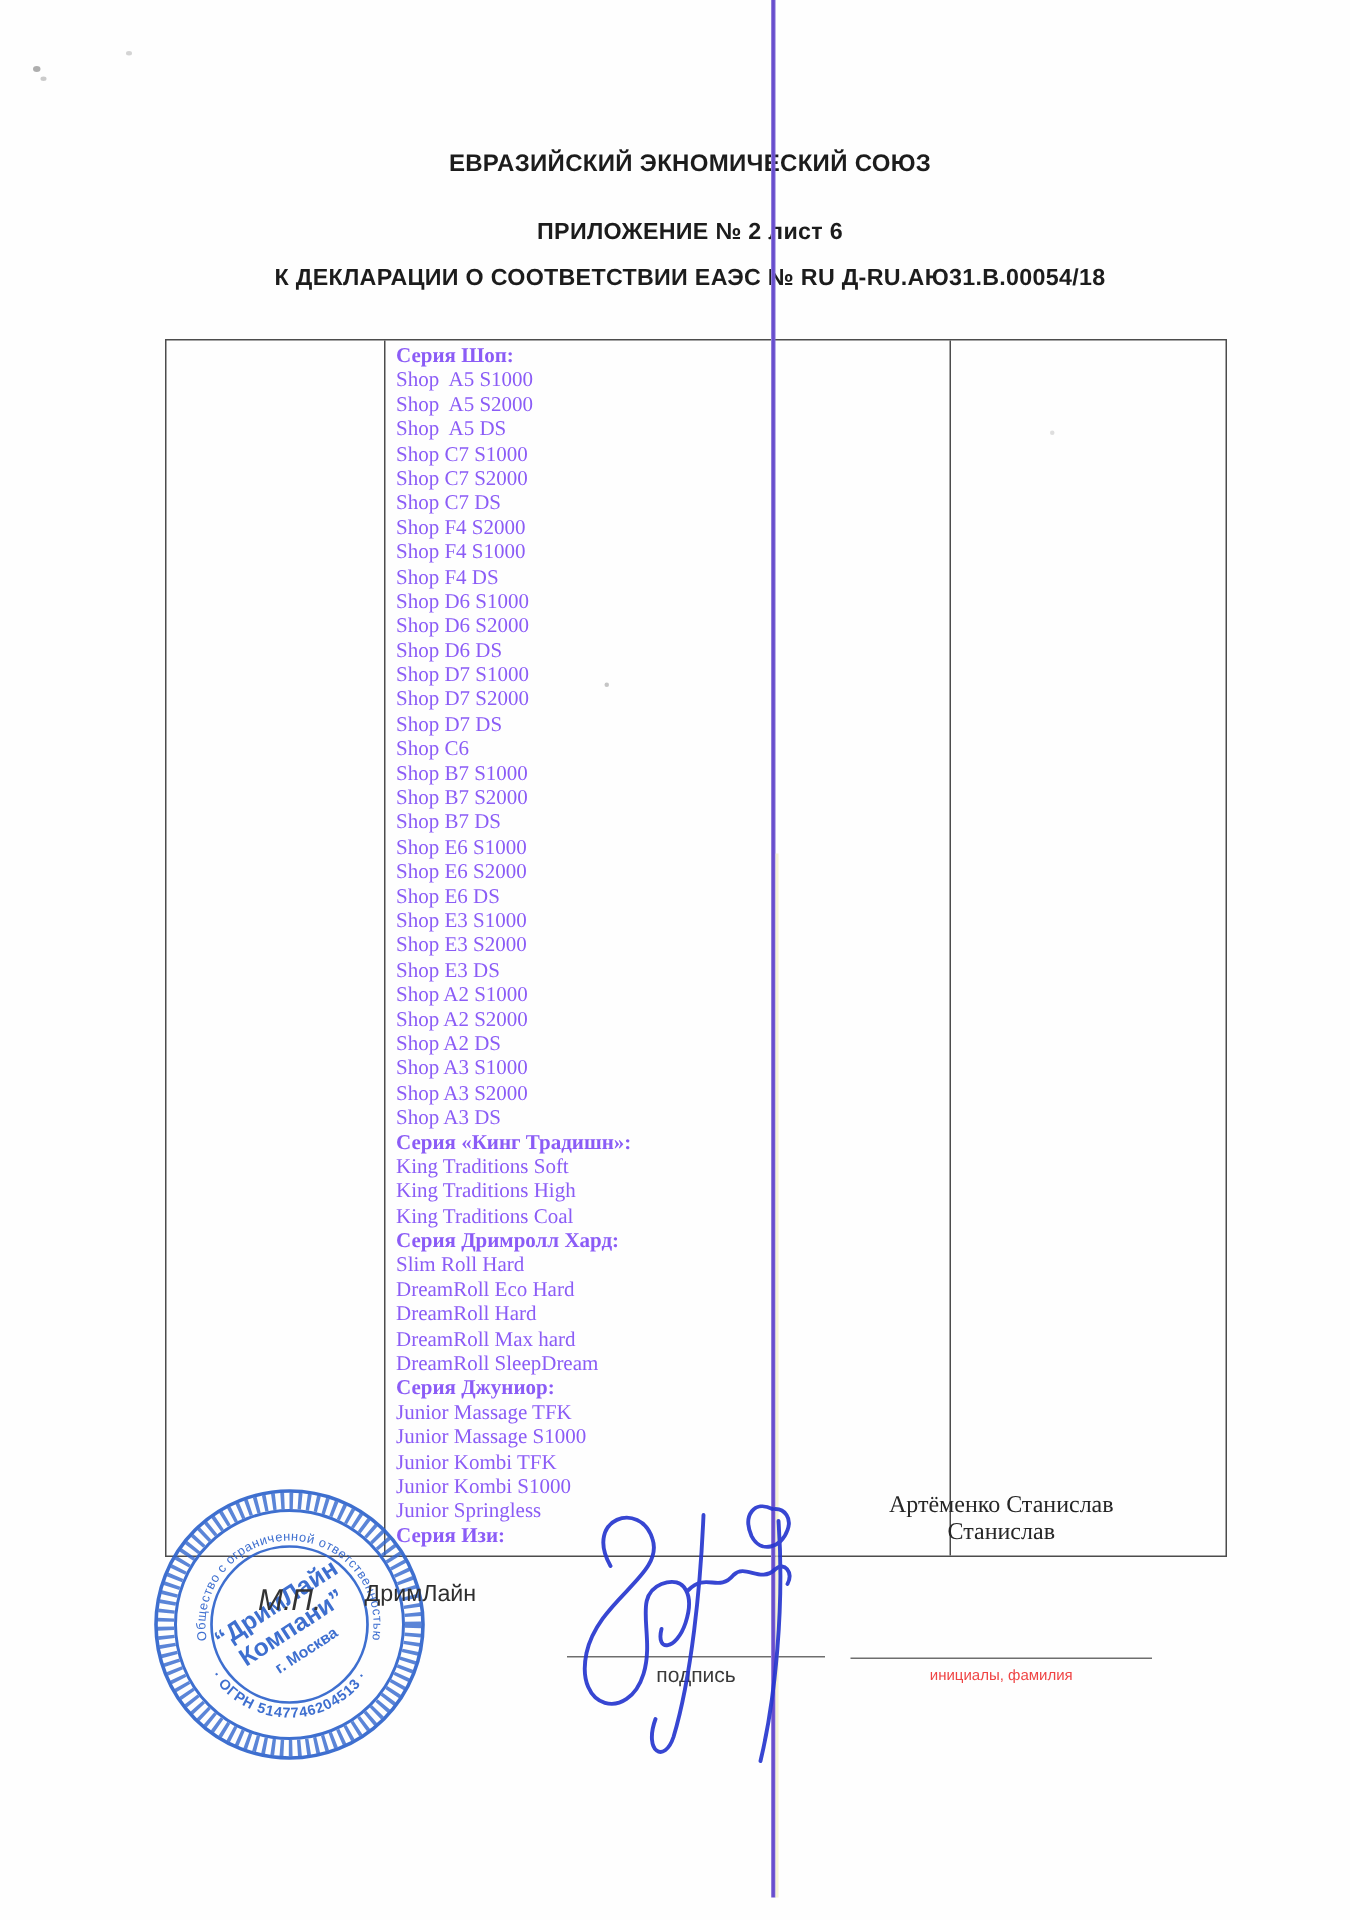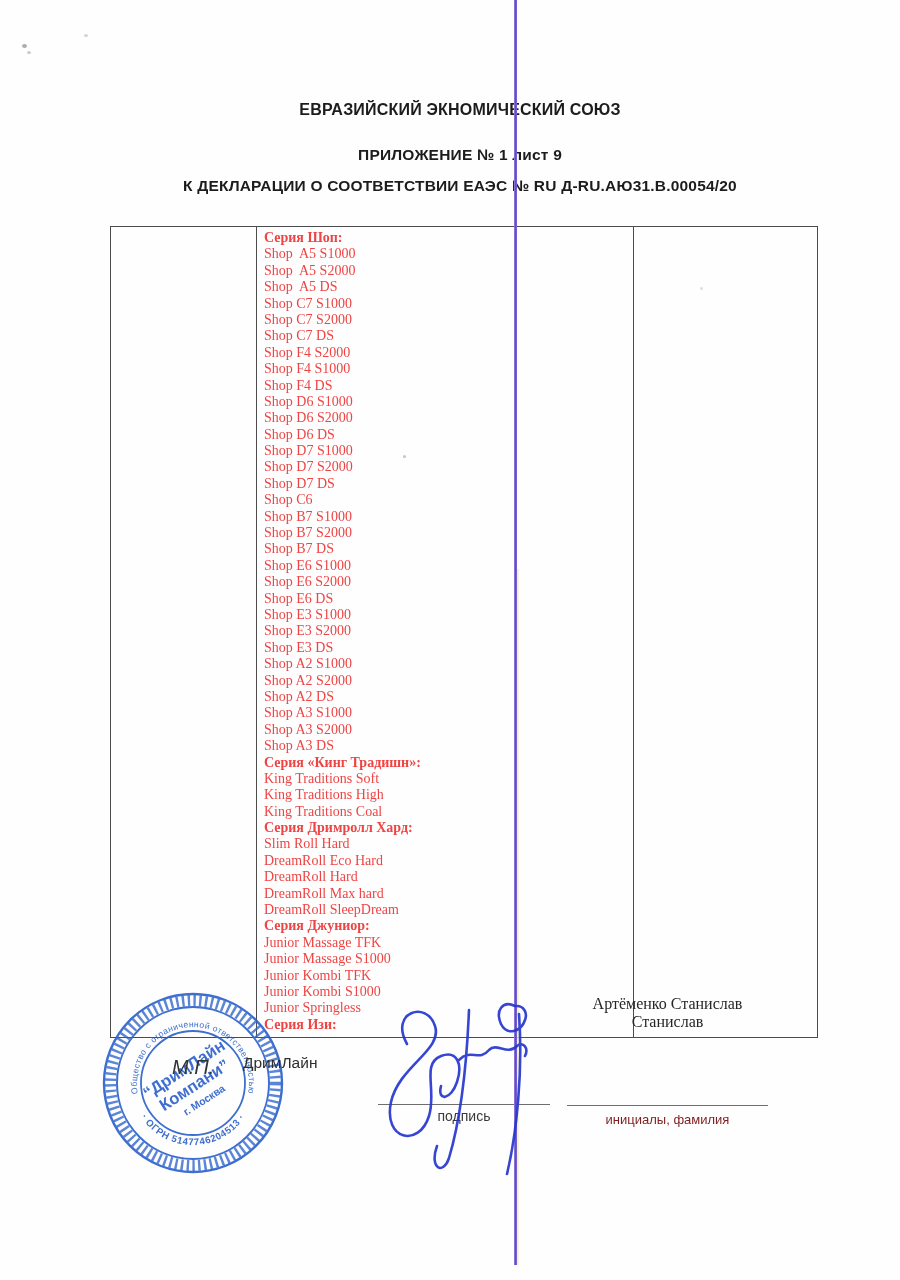--- a/index.html
+++ b/index.html
@@ -11,59 +11,59 @@
   .hdr1{top:101px;font-size:16px;}
   .hdr2{top:146px;font-size:15.5px;}
   .hdr3{top:177px;font-size:15.5px;}
   
   .tbl{position:absolute;left:110px;top:226px;width:708px;height:812px;
        border:1.5px solid #4c4c4c;box-sizing:border-box;}
   .vline{position:absolute;top:0;bottom:0;width:0;border-left:1.5px solid #4c4c4c;}
   .v1{left:145px;} .v2{left:522px;}
   .mlist{position:absolute;left:153px;top:3px;width:360px;
          font-family:"Liberation Serif",serif;font-size:14px;line-height:16.4px;
-         color:#ef4444;white-space:pre;}
+         color:#8b5cf6;white-space:pre;}
   .mlist .row{height:16.4px;}
   .mlist .bold{font-weight:bold;}
   
   .fold{position:absolute;left:514px;top:0;width:3px;height:1265px;z-index:6;
         background:linear-gradient(90deg,#a595e2,#5f43c9 40%,#7d68d6);}
   .fold::after{content:'';position:absolute;left:3px;top:45%;bottom:0;width:2px;
         background:#f2edc4;opacity:.75;}
   
   .stamp{position:absolute;left:101px;top:991px;z-index:3;opacity:.92;}
   .stamp text{font-family:"Liberation Sans",sans-serif;}
   
   .lbl{position:absolute;color:#333;z-index:4;}
   .mp{left:172px;top:1056px;font-size:20px;font-style:italic;}
   .applicant{left:243px;top:1054px;font-size:15.5px;color:#2e2e2e;}
   .sigline{position:absolute;height:0;border-top:1.5px solid #6e6e6e;z-index:2;}
   .lineA{left:378px;top:1104px;width:172px;}
   .lineB{left:567px;top:1105px;width:201px;}
   .capA{left:378px;top:1108px;width:172px;text-align:center;font-size:14px;color:#3a3a3a;}
-  .capB{left:567px;top:1112px;width:201px;text-align:center;font-size:13px;color:#7f1d1d;}
+  .capB{left:567px;top:1112px;width:201px;text-align:center;font-size:10px;color:#ef4444;}
   .name{position:absolute;left:567px;top:995px;width:201px;text-align:center;
         font-family:"Liberation Serif",serif;font-size:16px;line-height:18px;color:#262626;}
   .sig{position:absolute;left:365px;top:1000px;z-index:7;}
   
   .speck{position:absolute;border-radius:50%;}
   .s1{left:22px;top:44px;width:5px;height:4px;background:#9a9a9a;opacity:.8;}
   .s2{left:27px;top:51px;width:4px;height:3px;background:#b5b5b5;opacity:.7;}
   .s3{left:84px;top:34px;width:4px;height:3px;background:#c2c2c2;opacity:.7;}
   .s4{left:403px;top:455px;width:3px;height:3px;background:#9f9f9f;opacity:.6;}
   .s5{left:700px;top:287px;width:3px;height:3px;background:#c8c8c8;opacity:.6;}
 </style>
 </head>
 <body>
 
 <div class="page">
 
   <div class="hdr hdr1">ЕВРАЗИЙСКИЙ ЭКНОМИЧЕСКИЙ СОЮЗ</div>
-  <div class="hdr hdr2">ПРИЛОЖЕНИЕ № 1 лист 9</div>
-  <div class="hdr hdr3">К ДЕКЛАРАЦИИ О СООТВЕТСТВИИ ЕАЭС № RU Д-RU.АЮ31.В.00054/20</div>
+  <div class="hdr hdr2">ПРИЛОЖЕНИЕ № 2 лист 6</div>
+  <div class="hdr hdr3">К ДЕКЛАРАЦИИ О СООТВЕТСТВИИ ЕАЭС № RU Д-RU.АЮ31.В.00054/18</div>
 
   <div class="tbl">
     <div class="vline v1"></div>
     <div class="vline v2"></div>
     <div class="mlist" id="model-list"><div class="row bold">Серия Шоп:</div><div class="row">Shop  A5 S1000</div><div class="row">Shop  A5 S2000</div><div class="row">Shop  A5 DS</div><div class="row">Shop C7 S1000</div><div class="row">Shop C7 S2000</div><div class="row">Shop C7 DS</div><div class="row">Shop F4 S2000</div><div class="row">Shop F4 S1000</div><div class="row">Shop F4 DS</div><div class="row">Shop D6 S1000</div><div class="row">Shop D6 S2000</div><div class="row">Shop D6 DS</div><div class="row">Shop D7 S1000</div><div class="row">Shop D7 S2000</div><div class="row">Shop D7 DS</div><div class="row">Shop C6</div><div class="row">Shop B7 S1000</div><div class="row">Shop B7 S2000</div><div class="row">Shop B7 DS</div><div class="row">Shop E6 S1000</div><div class="row">Shop E6 S2000</div><div class="row">Shop E6 DS</div><div class="row">Shop E3 S1000</div><div class="row">Shop E3 S2000</div><div class="row">Shop E3 DS</div><div class="row">Shop A2 S1000</div><div class="row">Shop A2 S2000</div><div class="row">Shop A2 DS</div><div class="row">Shop A3 S1000</div><div class="row">Shop A3 S2000</div><div class="row">Shop A3 DS</div><div class="row bold">Серия «Кинг Традишн»:</div><div class="row">King Traditions Soft</div><div class="row">King Traditions High</div><div class="row">King Traditions Coal</div><div class="row bold">Серия Дримролл Хард:</div><div class="row">Slim Roll Hard</div><div class="row">DreamRoll Eco Hard</div><div class="row">DreamRoll Hard</div><div class="row">DreamRoll Max hard</div><div class="row">DreamRoll SleepDream</div><div class="row bold">Серия Джуниор:</div><div class="row">Junior Massage TFK</div><div class="row">Junior Massage S1000</div><div class="row">Junior Kombi TFK</div><div class="row">Junior Kombi S1000</div><div class="row">Junior Springless</div><div class="row bold">Серия Изи:</div></div>
   </div>
 
   <div class="fold"></div>
 
   <svg class="stamp" width="184" height="184" viewBox="0 0 184 184">

